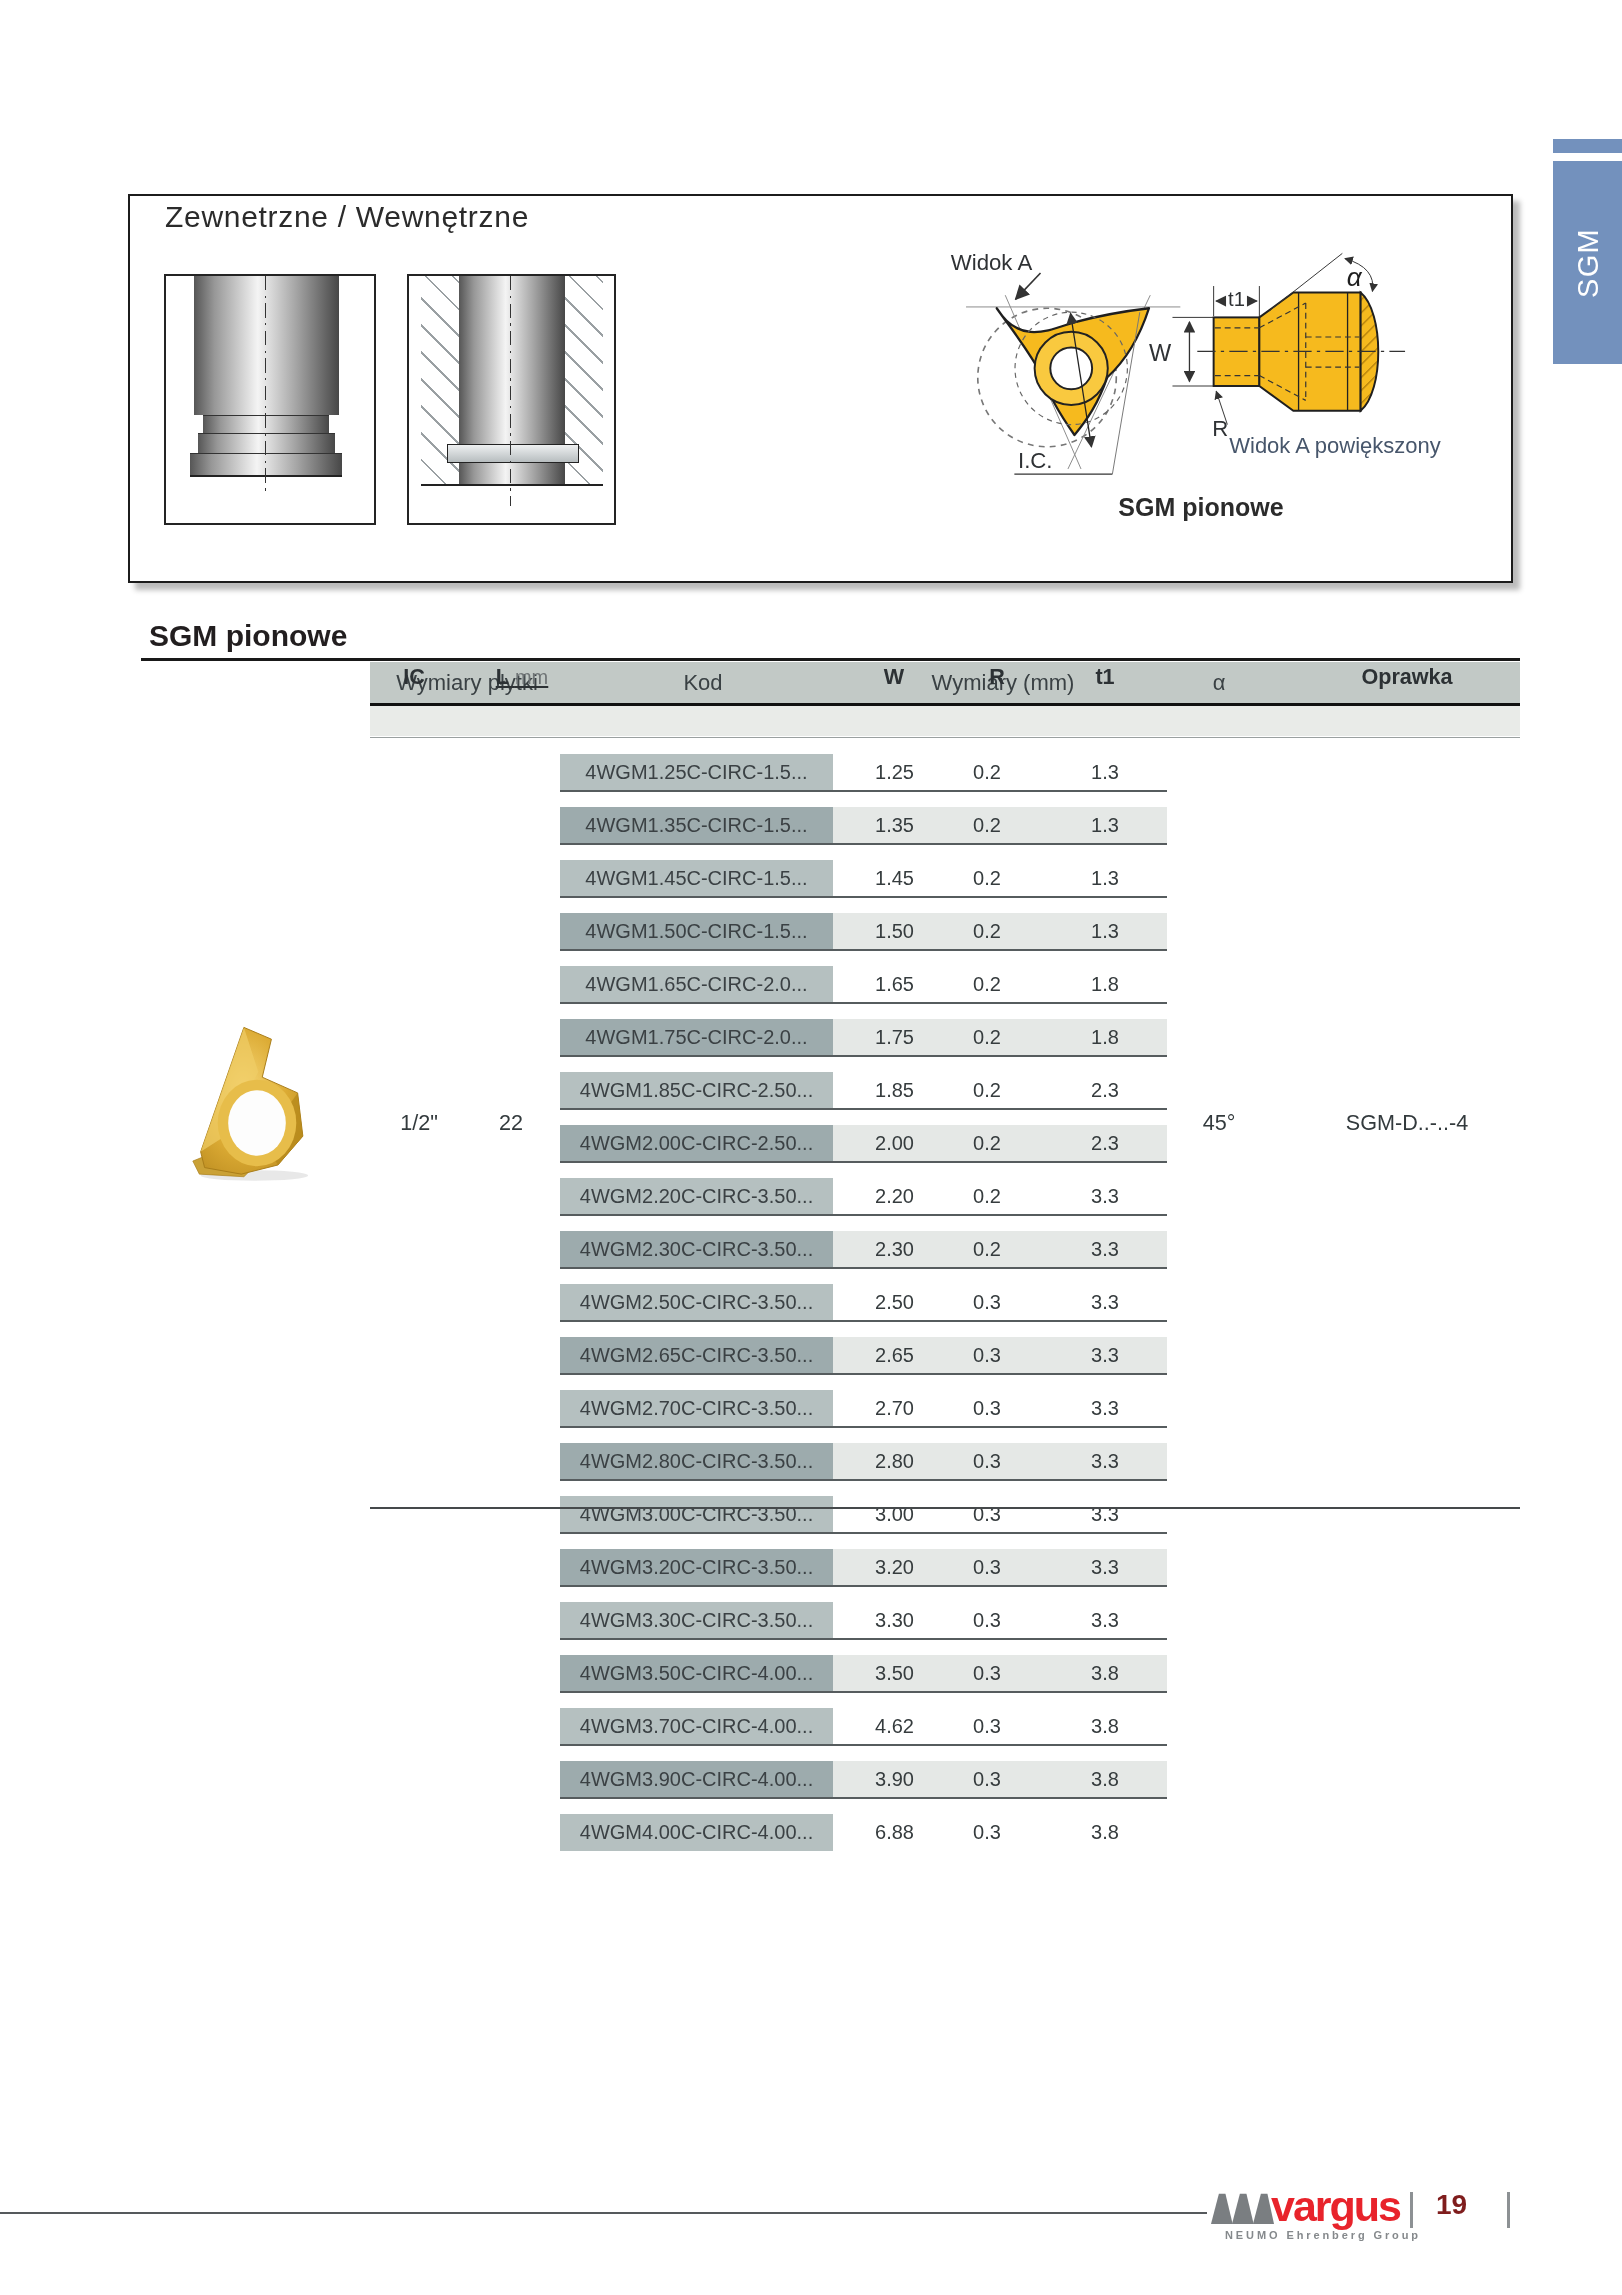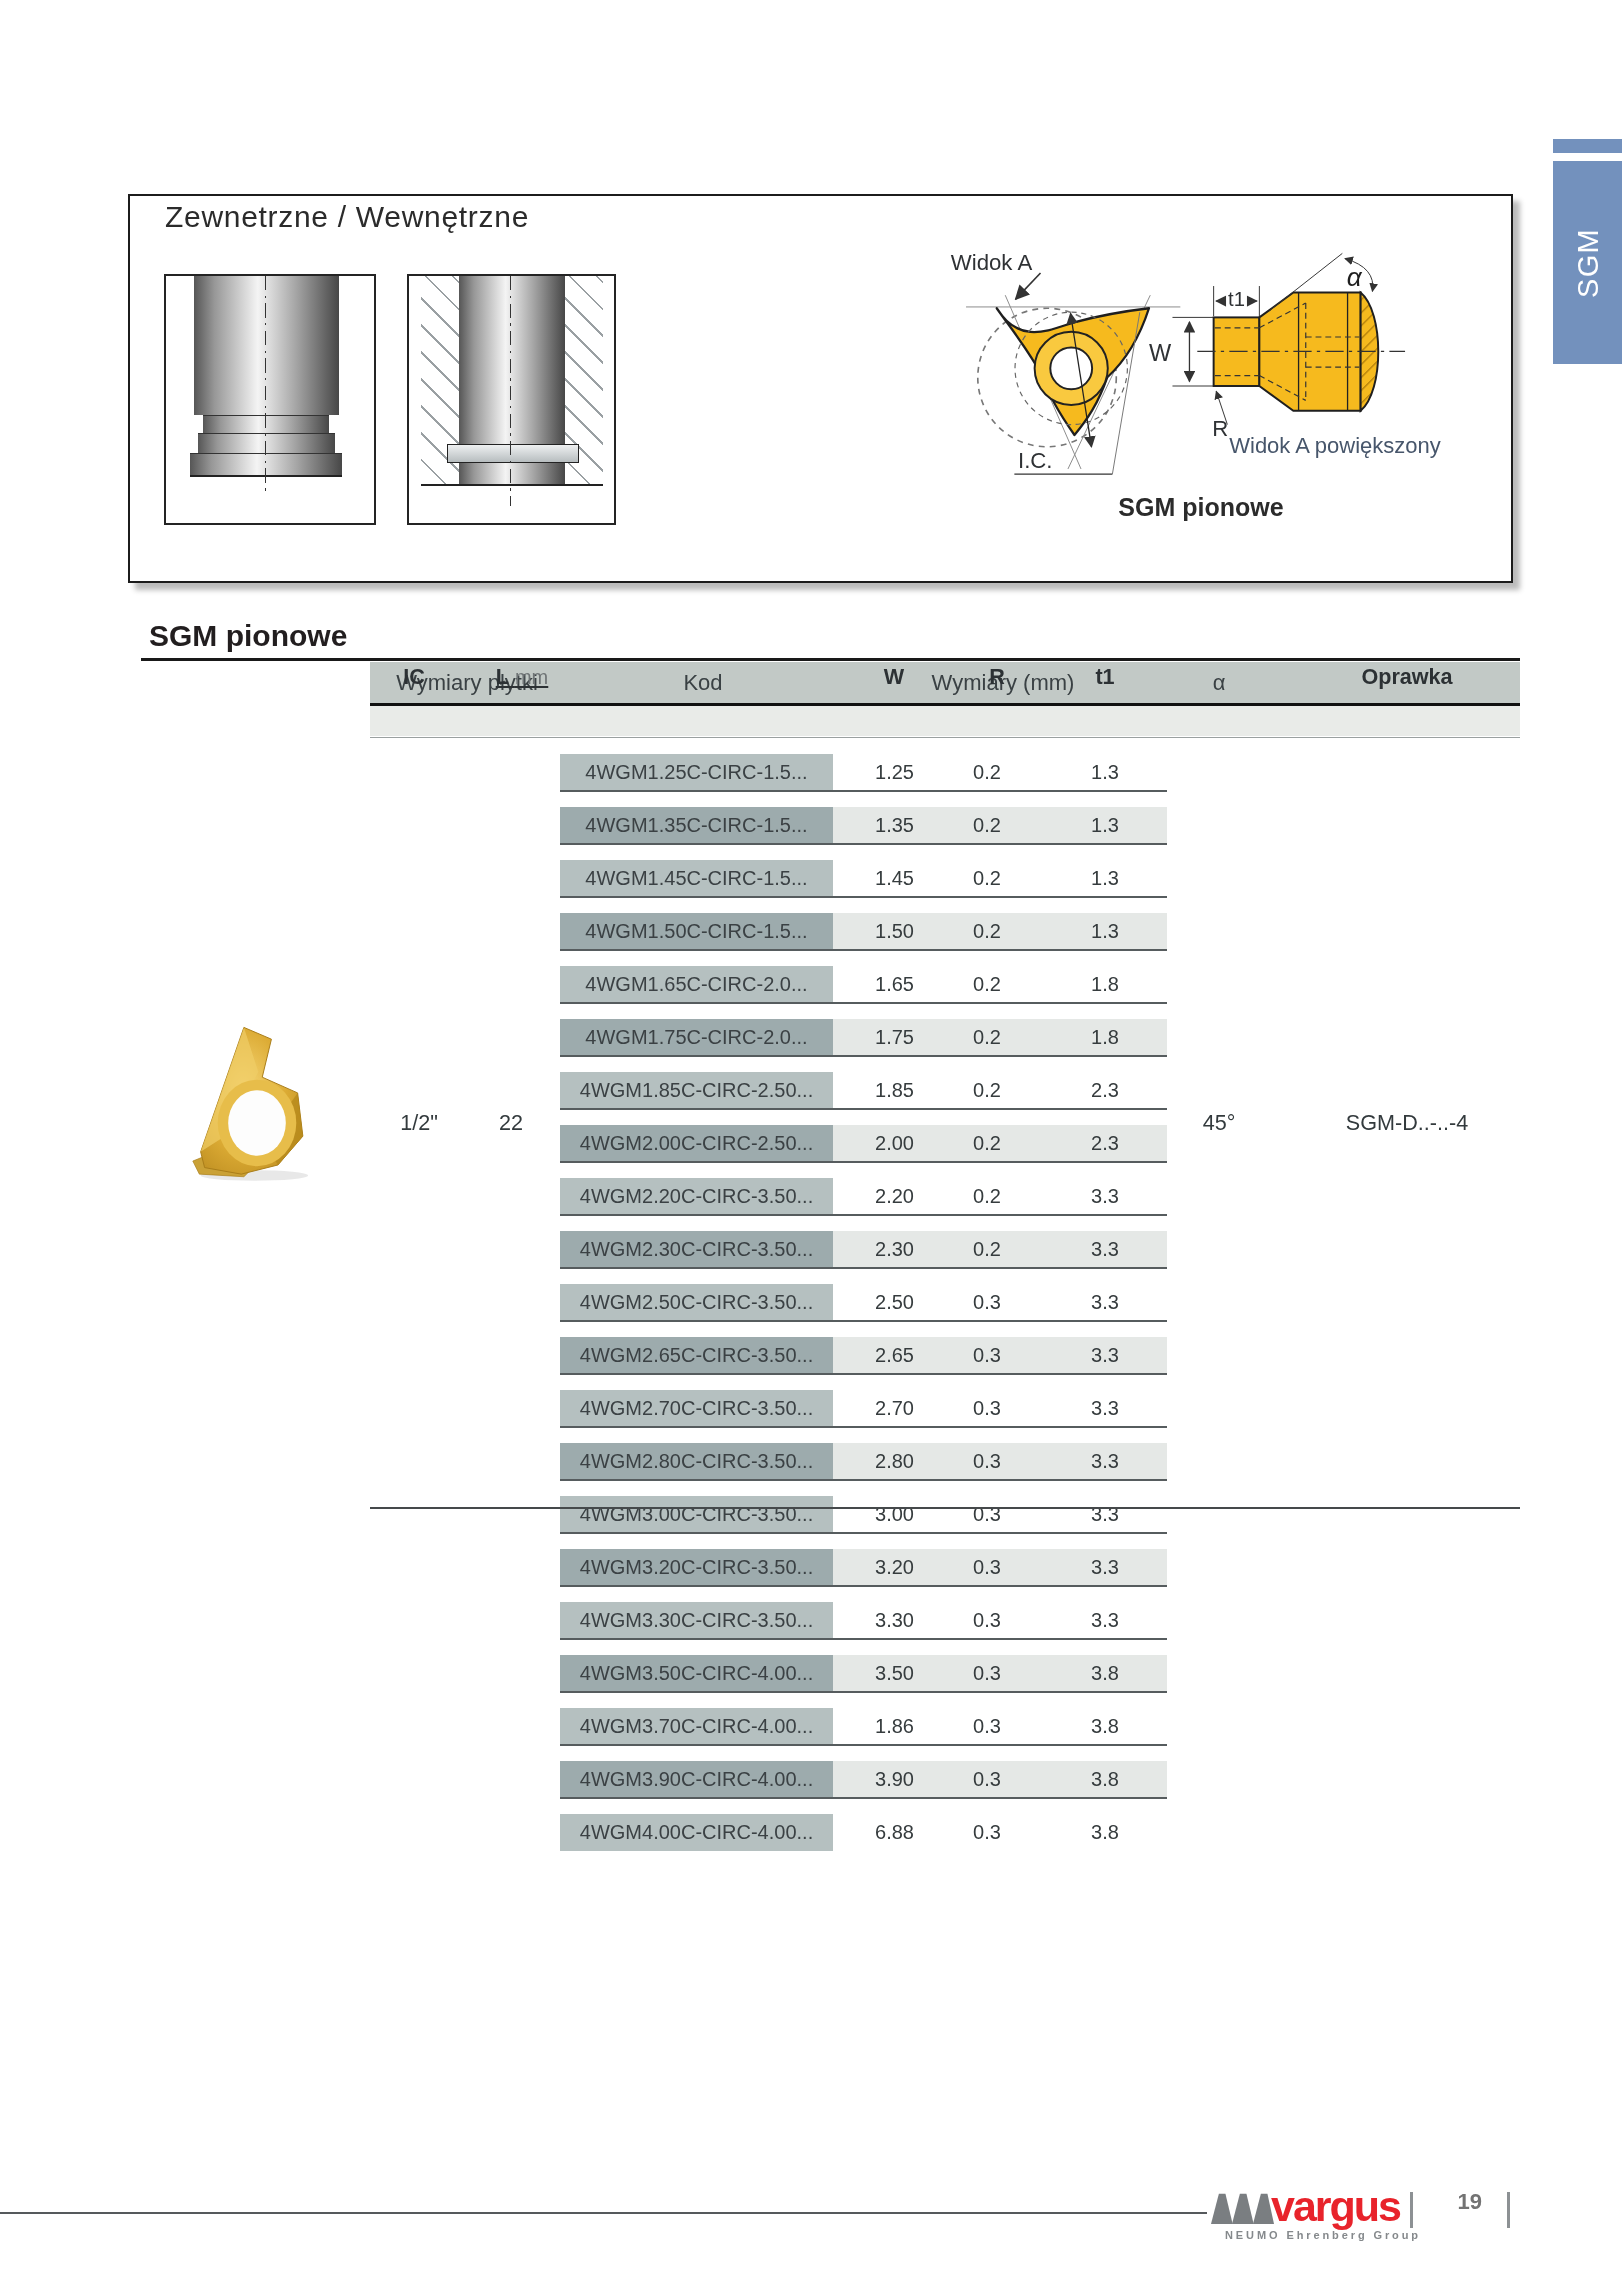--- a/index.html
+++ b/index.html
@@ -54,21 +54,21 @@
   .tab{background:#7391bd;}
   #tab-strip{left:1553px;top:139px;width:70px;height:14.4px;}
   #tab-main{left:1553px;top:161px;width:70px;height:203px;display:flex;align-items:center;justify-content:center;}
   #tab-main span{writing-mode:vertical-rl;transform:rotate(180deg);color:#ffffff;font-size:29px;letter-spacing:1.3px;}
   
   #footer-rule{left:0;top:2212px;width:1207px;height:2px;background:#55595c;}
   #brand-name{left:1271px;top:2182px;font-size:43px;font-weight:700;color:#e8232b;letter-spacing:-2px;}
   #brand-sub{left:1225px;top:2229px;font-size:11px;font-weight:600;letter-spacing:2.9px;color:#85898c;white-space:nowrap;}
   .vbar{width:2.6px;height:36px;background:#8d9194;top:2192px;}
   #vbar1{left:1410px;} #vbar2{left:1507px;}
-  #page-num{left:1436px;top:2189px;width:46px;text-align:right;font-size:22px;font-weight:700;color:#737373;}
+  #page-num{left:1436px;top:2189px;width:46px;text-align:left;font-size:28px;font-weight:700;color:#7f1d1d;}
   svg text{font-family:"Liberation Sans",sans-serif;}
 </style>
 </head>
 <body>
 
 <div id="page">
 
 
   <div id="panel" class="abs"></div>
   <div id="panel-heading" class="abs">Zewnetrzne / Wewnętrzne</div>
@@ -315,21 +315,21 @@
         <div class="trow even">
           <span class="band"></span>
           <span class="code">4WGM3.50C-CIRC-4.00...</span>
           <span class="num w">3.50</span>
           <span class="num r">0.3</span>
           <span class="num t1">3.8</span>
         </div>
         <div class="trow odd">
           <span class="band"></span>
           <span class="code">4WGM3.70C-CIRC-4.00...</span>
-          <span class="num w">1.86</span>
+          <span class="num w">4.62</span>
           <span class="num r">0.3</span>
           <span class="num t1">3.8</span>
         </div>
         <div class="trow even">
           <span class="band"></span>
           <span class="code">4WGM3.90C-CIRC-4.00...</span>
           <span class="num w">3.90</span>
           <span class="num r">0.3</span>
           <span class="num t1">3.8</span>
         </div>

